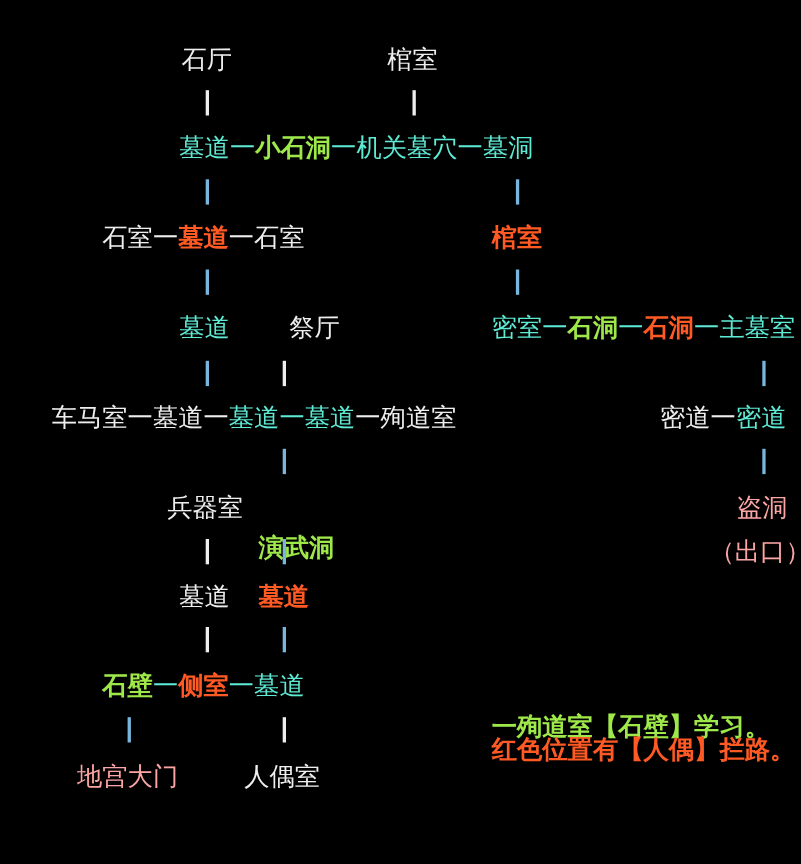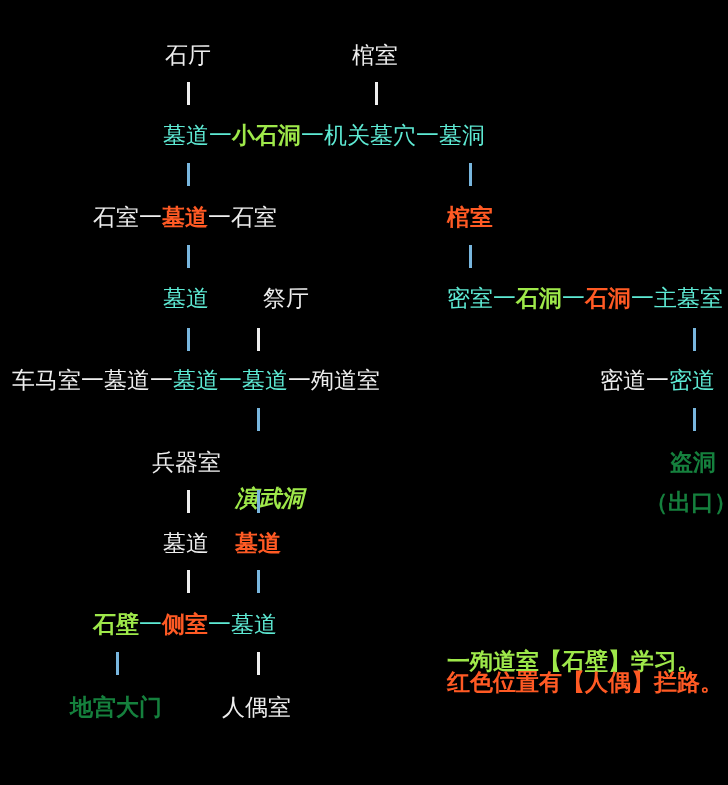--- a/index.html
+++ b/index.html
@@ -9,21 +9,21 @@
       height: 742px;
       background: #000;
       overflow: hidden;
       font-family: "DejaVu Sans", "Liberation Sans", sans-serif;
       font-size: 23px;
       line-height: 28px;
     }
     .t { position: absolute; white-space: nowrap; letter-spacing: 0; }
     .w { color: #eeeeee; }
     .b { color: #5eead4; }
-    .bb { color: #15803d; font-weight: bold; }
+    .bb { color: #fca5a5; font-weight: normal; }
     .g { color: #9ee84a; font-weight: bold; margin-top: 36px; }
     .r { color: #ff5a24; font-weight: bold; }
     .conn { position: absolute; width: 3px; height: 23px; }
     .conn.cw { background: #eeeeee; }
     .conn.cb { background: #78b6de; }
   </style>
 </head>
 <body>
 
 <div id="canvas">
@@ -52,32 +52,32 @@
   <span class="t b" style="left:163px; top:284px;">墓道</span>
   <span class="t w" style="left:235px; top:284px;margin-left:28px;">祭厅</span>
   <div class="t" style="left:447px; top:284px;">
     <span class="b">密室一</span><span class="g">石洞</span><span class="b">一</span><span class="r">石洞</span><span class="b">一主墓室</span>
   </div>
 
   <div class="conn cb" style="left:187px; top:328px;"></div>
   <div class="conn cw" style="left:257px; top:328px;"></div>
   <div class="conn cb" style="left:693px; top:328px;"></div>
 
-  <div class="t" style="left:12px; top:366px;">
+  <div class="t" style="left:0px; top:366px;padding-left:47px;">
     <span class="w">车马室一墓道一</span><span class="b">墓道一墓道</span><span class="w">一殉道室</span>
   </div>
   <div class="t" style="left:600px; top:366px;">
     <span class="w">密道一</span><span class="b">密道</span>
   </div>
 
   <div class="conn cb" style="left:257px; top:408px;"></div>
   <div class="conn cb" style="left:693px; top:408px;"></div>
 
   <span class="t w" style="left:152px; top:448px;">兵器室</span>
-  <span class="t g" style="left:235px; top:448px;font-style:italic;">演武洞</span>
+  <span class="t g" style="left:235px; top:448px;">演武洞</span>
   <span class="t bb" style="left:670px; top:448px;">盗洞</span>
   <span class="t bb" style="left:645px; top:488px;">（出口）</span>
 
   <div class="conn cw" style="left:187px; top:490px;"></div>
   <div class="conn cb" style="left:257px; top:490px;"></div>
 
   <span class="t w" style="left:163px; top:529px;">墓道</span>
   <span class="t r" style="left:235px; top:529px;">墓道</span>
 
   <div class="conn cw" style="left:187px; top:570px;"></div>

